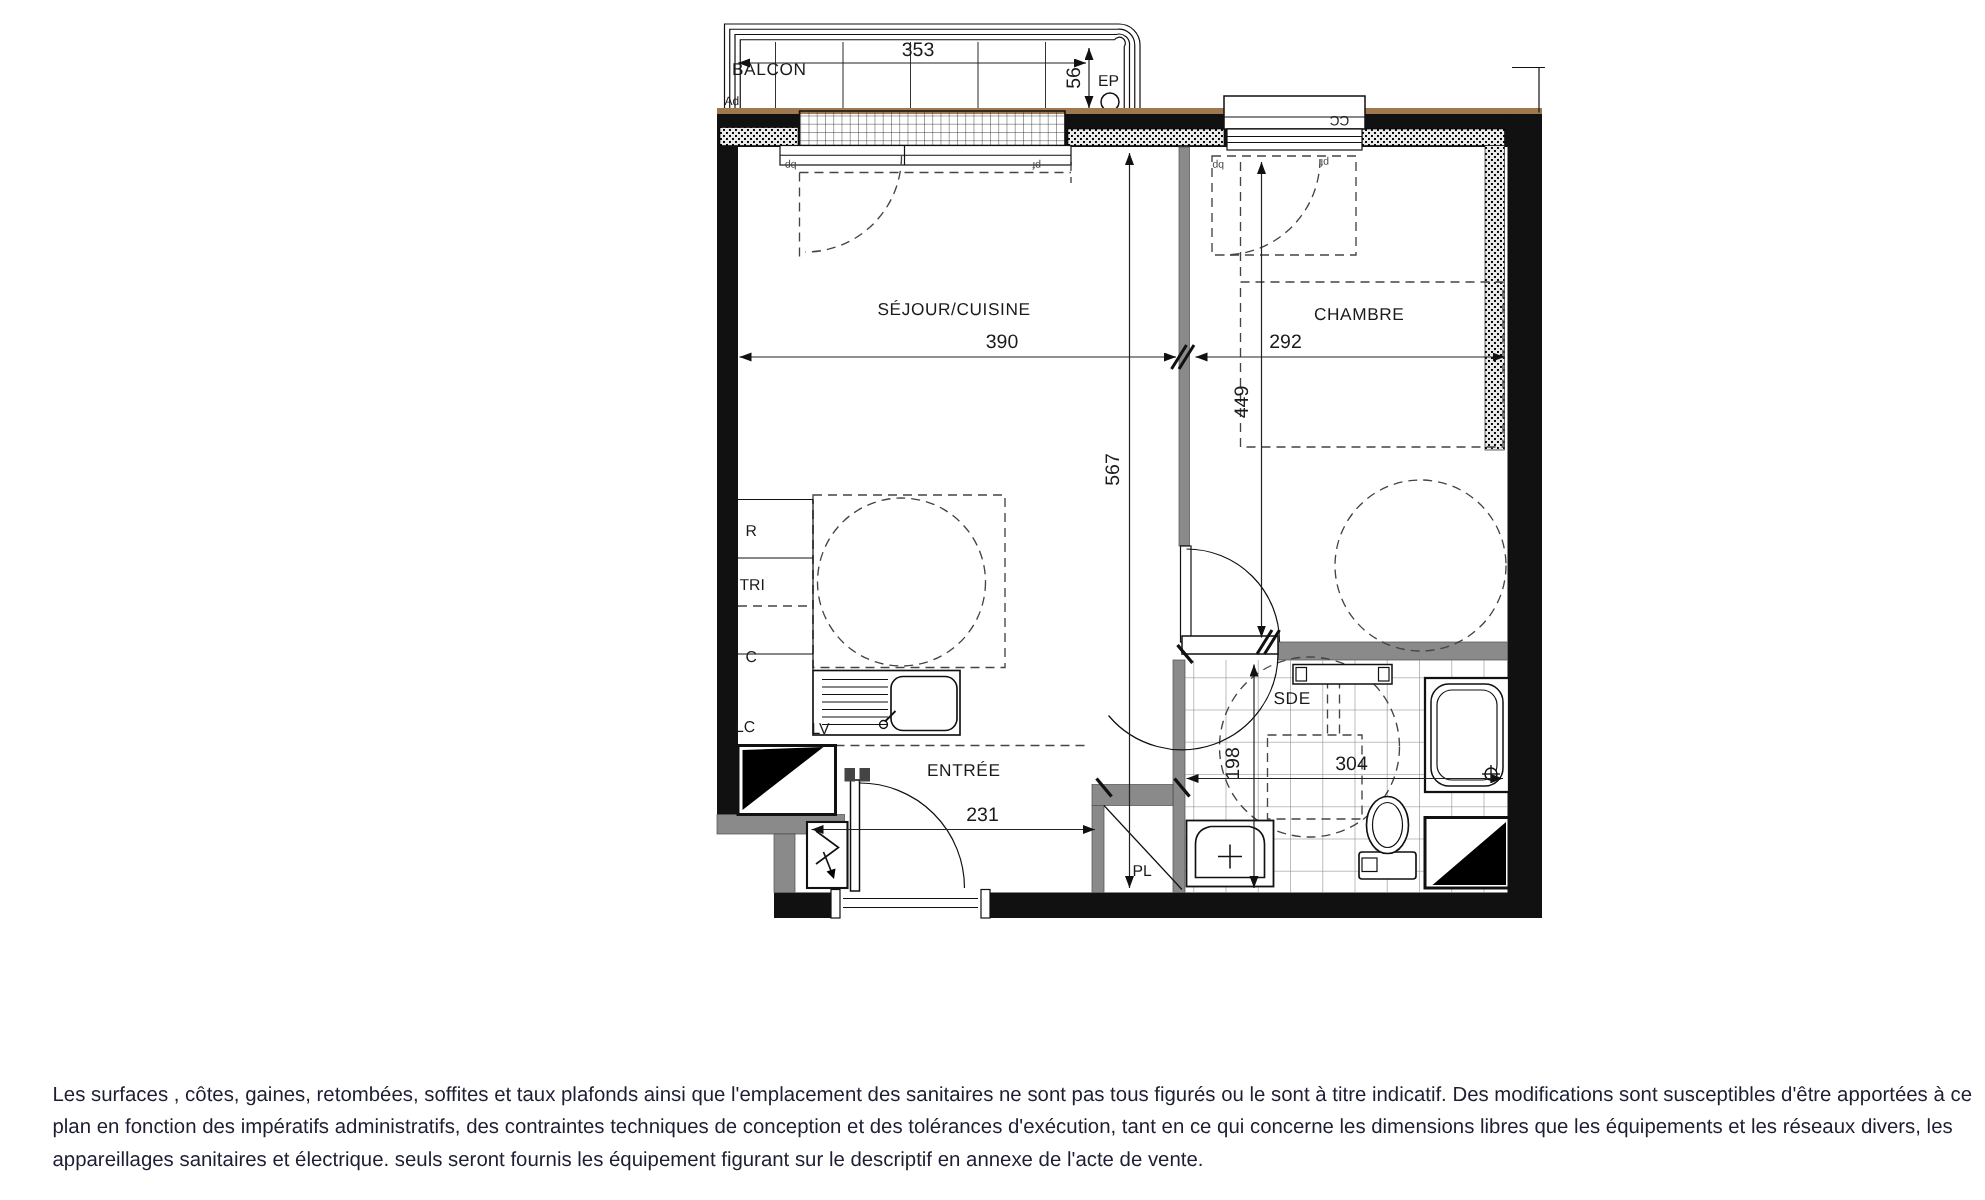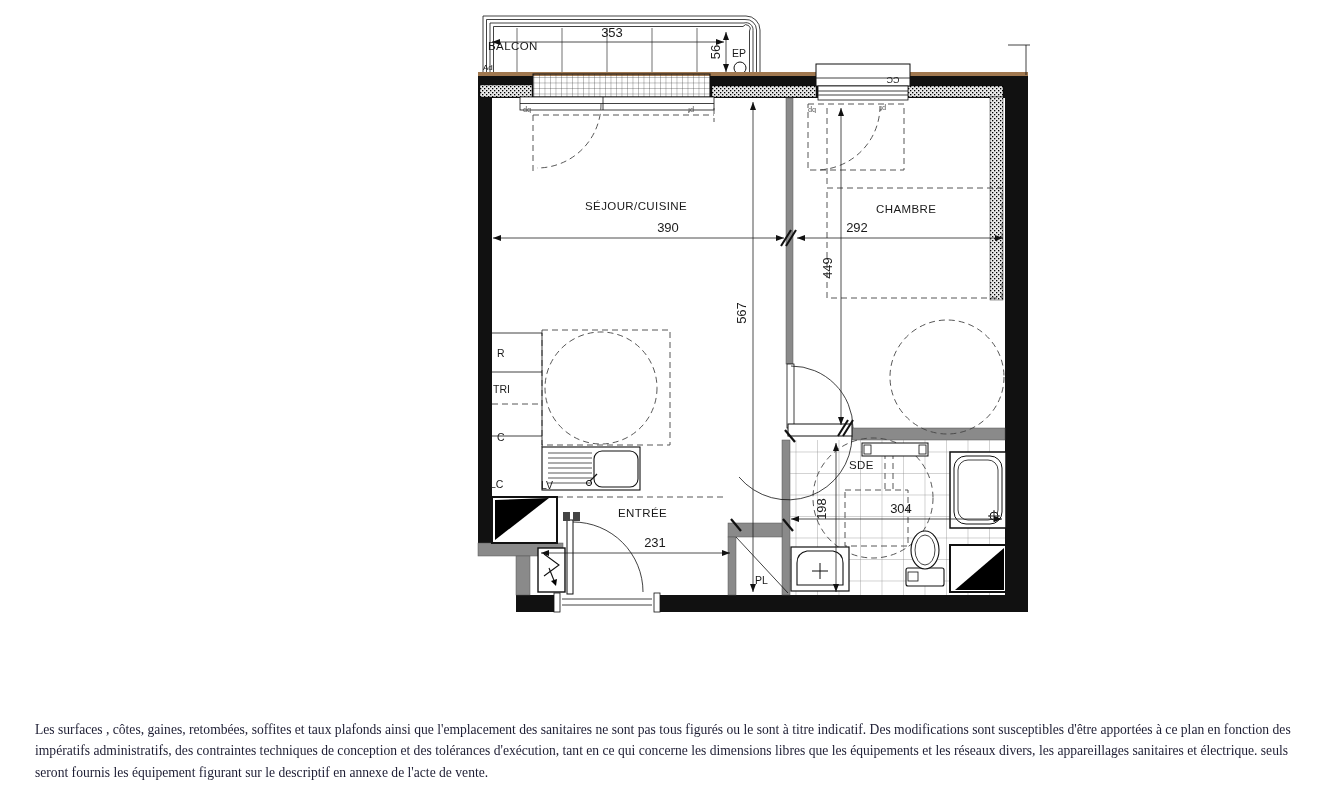--- a/index.html
+++ b/index.html
@@ -9,21 +9,21 @@
   svg text{font-family:"Liberation Sans",sans-serif;fill:#1a1a1a;}
   .room-label{font-size:11.5px;letter-spacing:.4px;}
   .dim-label{font-size:13px;}
   .mini-label{font-size:10.5px;}
   .tiny-label{font-size:7px;fill:#444;}
   .dim{stroke:#222;stroke-width:.8;marker-start:url(#arr);marker-end:url(#arr);}
   .dashed{stroke:#444;stroke-width:.9;fill:none;stroke-dasharray:6 4;}
   .hair{stroke:#111;stroke-width:.8;fill:none;}
   .graywall{fill:#8a8a8a;stroke:#555;stroke-width:.5;}
   .disclaimer{position:absolute;left:35px;top:719px;width:1288px;
-      font-size:13.6px;line-height:1.58;color:#1d1d33;font-family:Liberation Serif, serif;}
+      font-size:13.6px;line-height:1.58;color:#1d1d33;}
 </style>
 </head>
 <body>
 
 <div class="page">
 
 <svg width="1323" height="800" viewBox="0 0 1323 800">
   <defs>
     <marker id="arr" orient="auto-start-reverse" markerWidth="9" markerHeight="8" refX="8" refY="3" markerUnits="userSpaceOnUse">
       <path d="M0,0 L8,3 L0,6 Z" fill="#111"></path>

